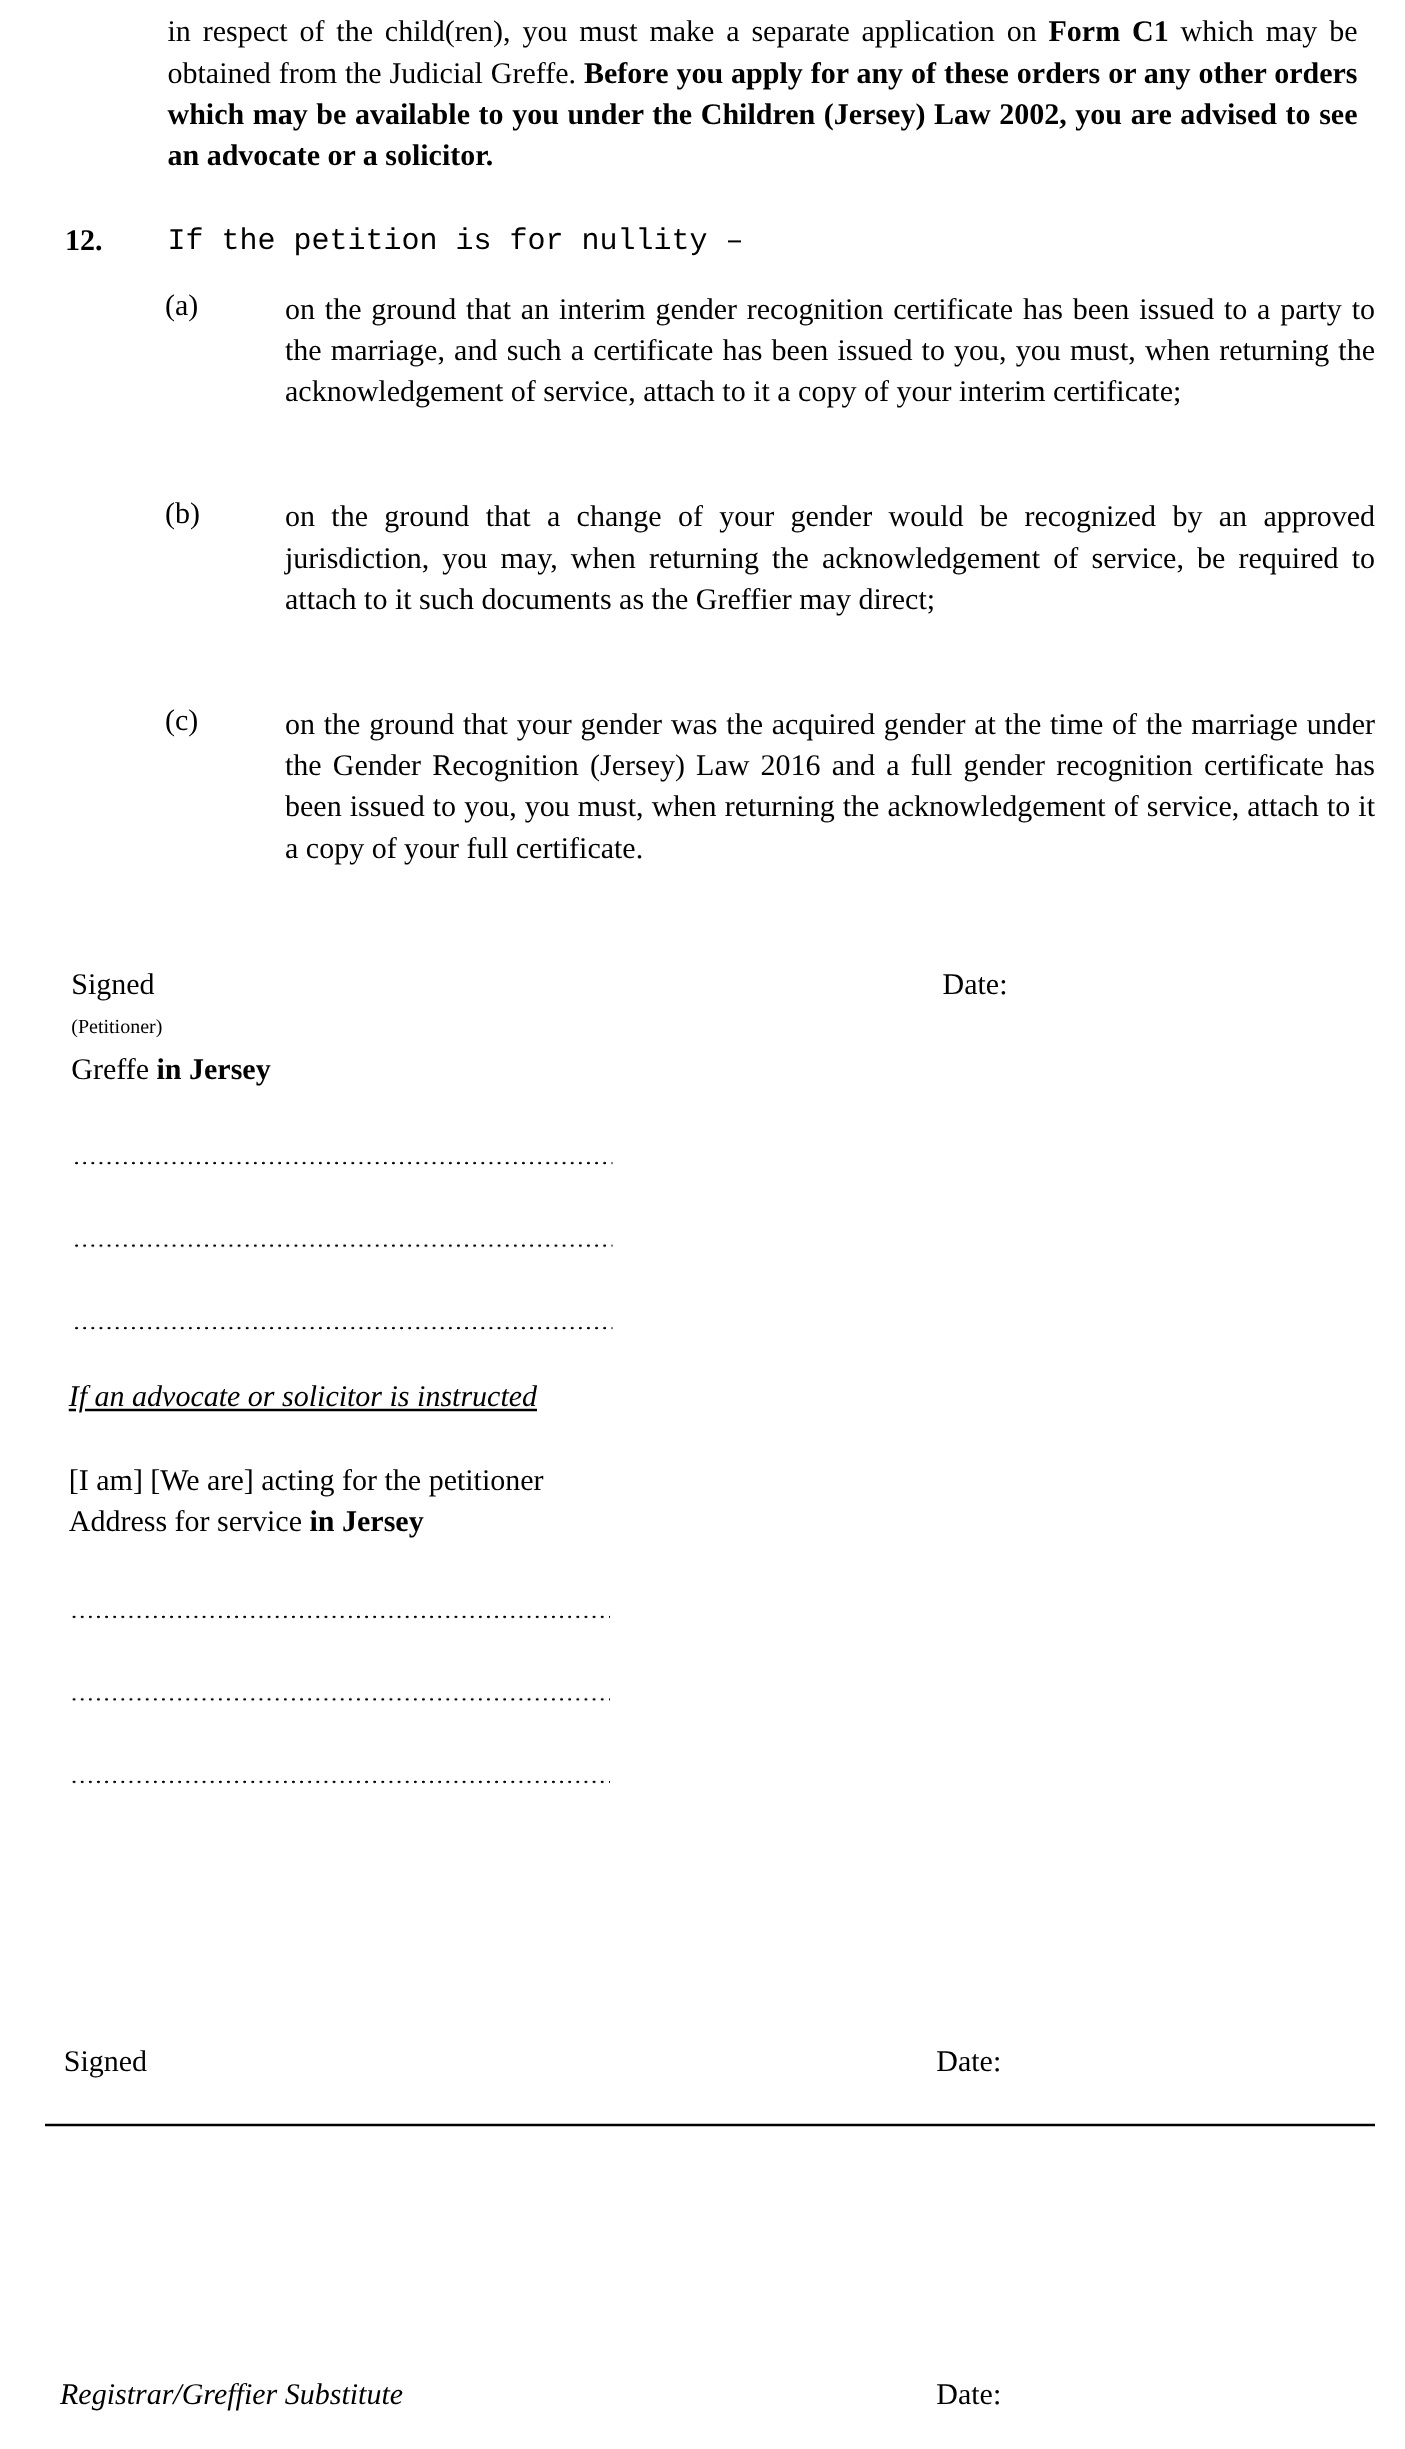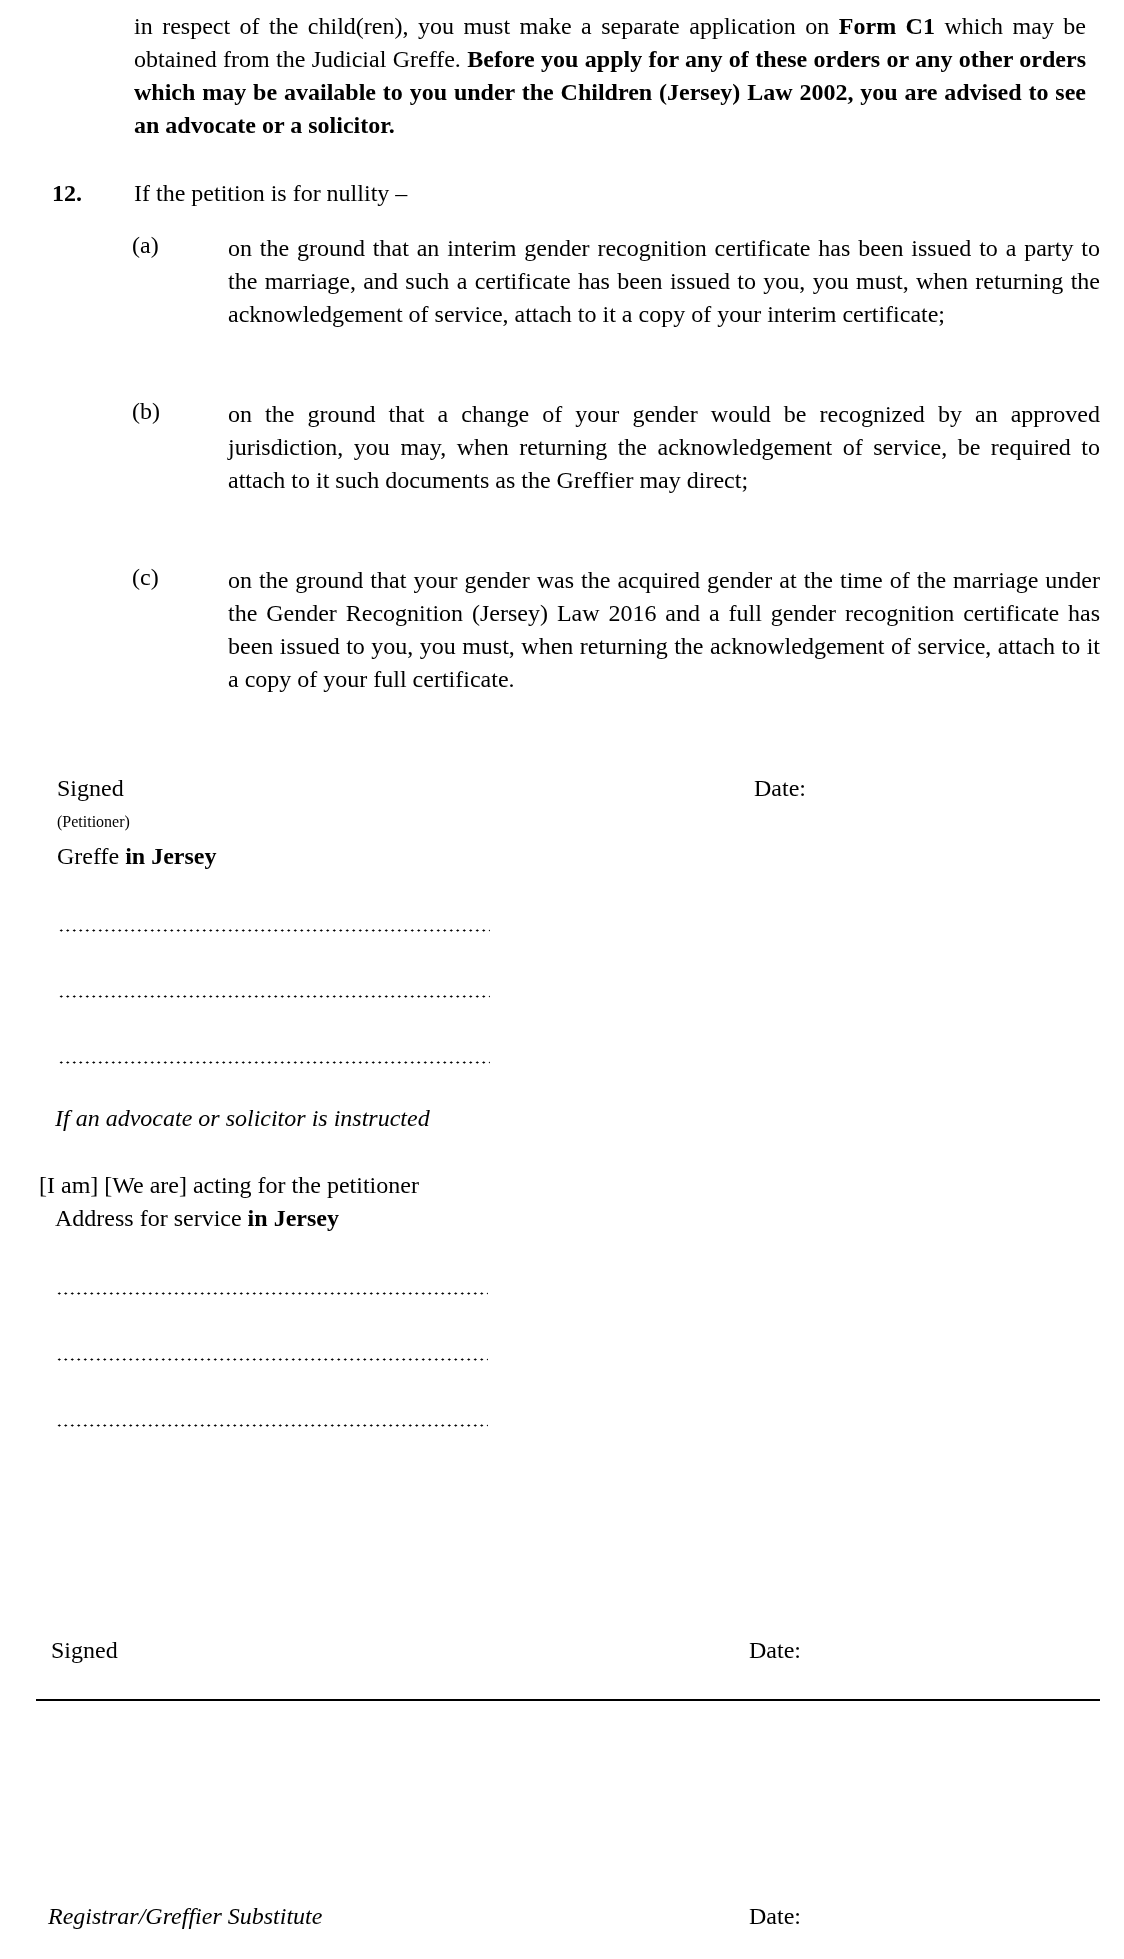--- a/index.html
+++ b/index.html
@@ -5,32 +5,32 @@
   html, body { margin: 0; padding: 0; background: #ffffff; }
   body {
     width: 1124px; height: 1959px; position: relative; overflow: hidden;
     font-family: "Liberation Serif", "DejaVu Serif", serif;
     color: #000; font-size: 24px;
   }
   .abs { position: absolute; text-align: center; }
   b { font-weight: bold; }
   .intro { left: 134px; top: 10px; width: 952px; line-height: 33px; text-align: justify; }
   .num12 { left: 52px; top: 180px; font-weight: bold; }
-  .head12 { left: 134px; top: 180px; }
+  .head12 { left: 134px; top: 180px; font-family: Liberation Mono, monospace; }
   .label { left: 132px; }
   .body { left: 228px; width: 872px; line-height: 33px; text-align: justify; }
   .sig-label { font-weight: normal; }
   .dots {
     height: 3px; width: 432px;
     background-image: radial-gradient(circle, #000 0.9px, transparent 1.2px);
     background-size: 6.5px 3px;
     background-repeat: repeat-x;
   }
   .rule { left: 36px; top: 1699px; width: 1064px; height: 2px; background: #000; }
-  .ul-italic { font-style: italic; }
+  .ul-italic { font-style: italic; text-decoration: underline; }
   .italic { font-style: italic; }
   .small { font-size: 16px; }
 </style>
 </head>
 <body>
 
 <div class="abs intro"><span>in respect of the child(ren), you must make a separate application on </span><b>Form C1</b><span> which may be obtained from the Judicial Greffe.  </span><b>Before you apply for any of these orders or any other orders which may be available to you under the Children (Jersey) Law 2002, you are advised to see an advocate or a solicitor.</b></div>
 
 <div class="abs num12">12.</div>
 <div class="abs head12">If the petition is for nullity –</div>
@@ -47,21 +47,21 @@
 <div class="abs sig-label" style="left:57px;top:775px">Signed</div>
 <div class="abs sig-label" style="left:754px;top:775px">Date:</div>
 <div class="abs small" style="left:57px;top:813px">(Petitioner)</div>
 <div class="abs" style="left:57px;top:843px"><span>Greffe </span><b>in Jersey</b></div>
 
 <div class="abs dots" style="left:58px;top:929px"></div>
 <div class="abs dots" style="left:58px;top:995px"></div>
 <div class="abs dots" style="left:58px;top:1061px"></div>
 
 <div class="abs ul-italic" style="left:55px;top:1105px">If an advocate or solicitor is instructed</div>
-<div class="abs" style="left:39px;top:1172px">[I am] [We are] acting for the petitioner</div>
+<div class="abs" style="left:55px;top:1172px">[I am] [We are] acting for the petitioner</div>
 <div class="abs" style="left:55px;top:1205px"><span>Address for service </span><b>in Jersey</b></div>
 
 <div class="abs dots" style="left:56px;top:1292px"></div>
 <div class="abs dots" style="left:56px;top:1358px"></div>
 <div class="abs dots" style="left:56px;top:1424px"></div>
 
 <div class="abs sig-label" style="left:51px;top:1637px">Signed</div>
 <div class="abs sig-label" style="left:749px;top:1637px">Date:</div>
 
 <div class="abs rule"></div>

